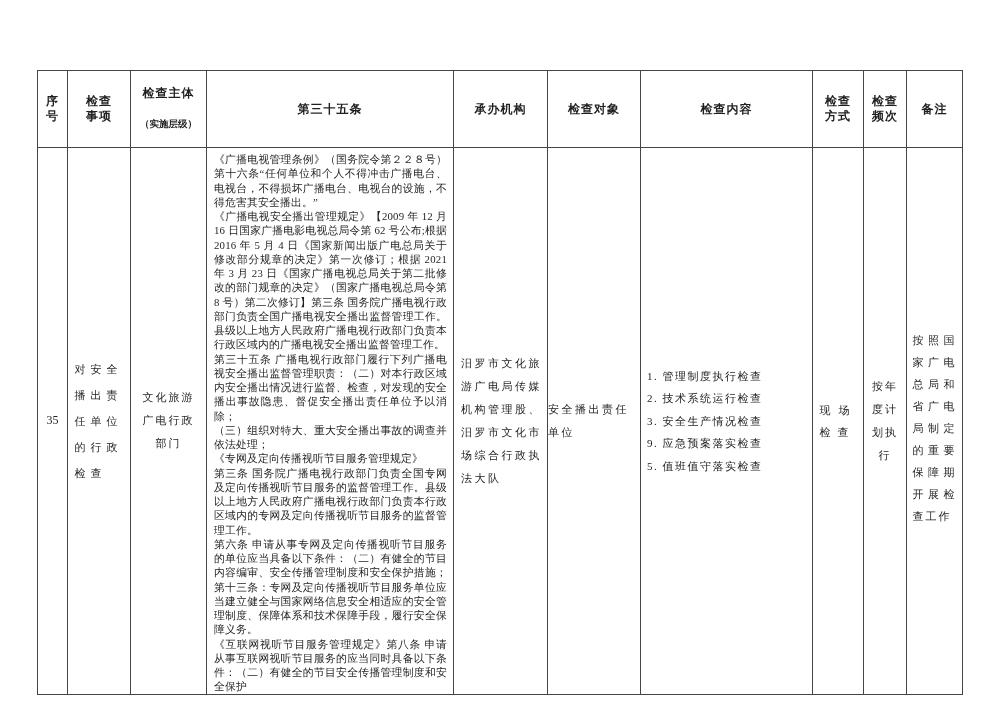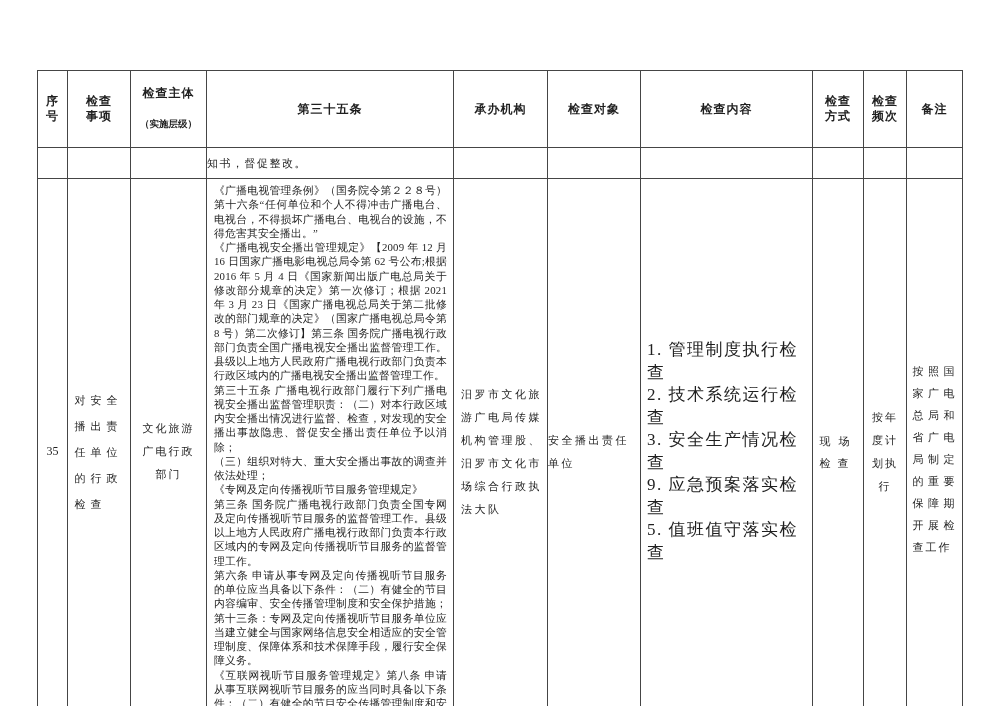--- a/index.html
+++ b/index.html
@@ -78,21 +78,21 @@
     font-size: 11px; letter-spacing: 2.5px; line-height: 23px;
     text-align: left; word-break: break-all;
   }
   .target-block {
     width: 83px; 
     font-size: 11px; letter-spacing: 2.5px; line-height: 23px;
     text-align: left; word-break: break-all;
   }
   .content-block {
     width: 162px; margin-left: 6px;
-    font-size: 17px; letter-spacing: 1.5px; line-height: 22.5px;
+    font-size: 11px; letter-spacing: 1.5px; line-height: 22.5px;
     text-align: left;
   }
   .method-block {
     width: 37px; margin: 0 auto;
     font-size: 11px; letter-spacing: 7px; line-height: 22px;
     text-align: justify; word-break: break-all;
   }
   .freq-block {
     width: 27px; margin: 0 auto;
     font-size: 11px; letter-spacing: 2px; line-height: 23px;
@@ -146,32 +146,20 @@
       <th>承办机构</th>
       <th>检查对象</th>
       <th>检查内容</th>
       <th>检查
 方式</th>
       <th>检查
 频次</th>
       <th>备注</th>
     </tr>
 
-    <tr class="carry">
-      <td></td>
-      <td></td>
-      <td></td>
-      <td class="carry-basis">知书，督促整改。</td>
-      <td></td>
-      <td></td>
-      <td></td>
-      <td></td>
-      <td></td>
-      <td></td>
-    </tr>
 
     <tr class="main">
       <td class="seq-cell">35</td>
       <td>
         <div class="item-block">对安全播出责任单位的行政检查</div>
       </td>
       <td>
         <div class="subject-block">文化旅游广电行政部门</div>
       </td>
       <td class="cell-top">

